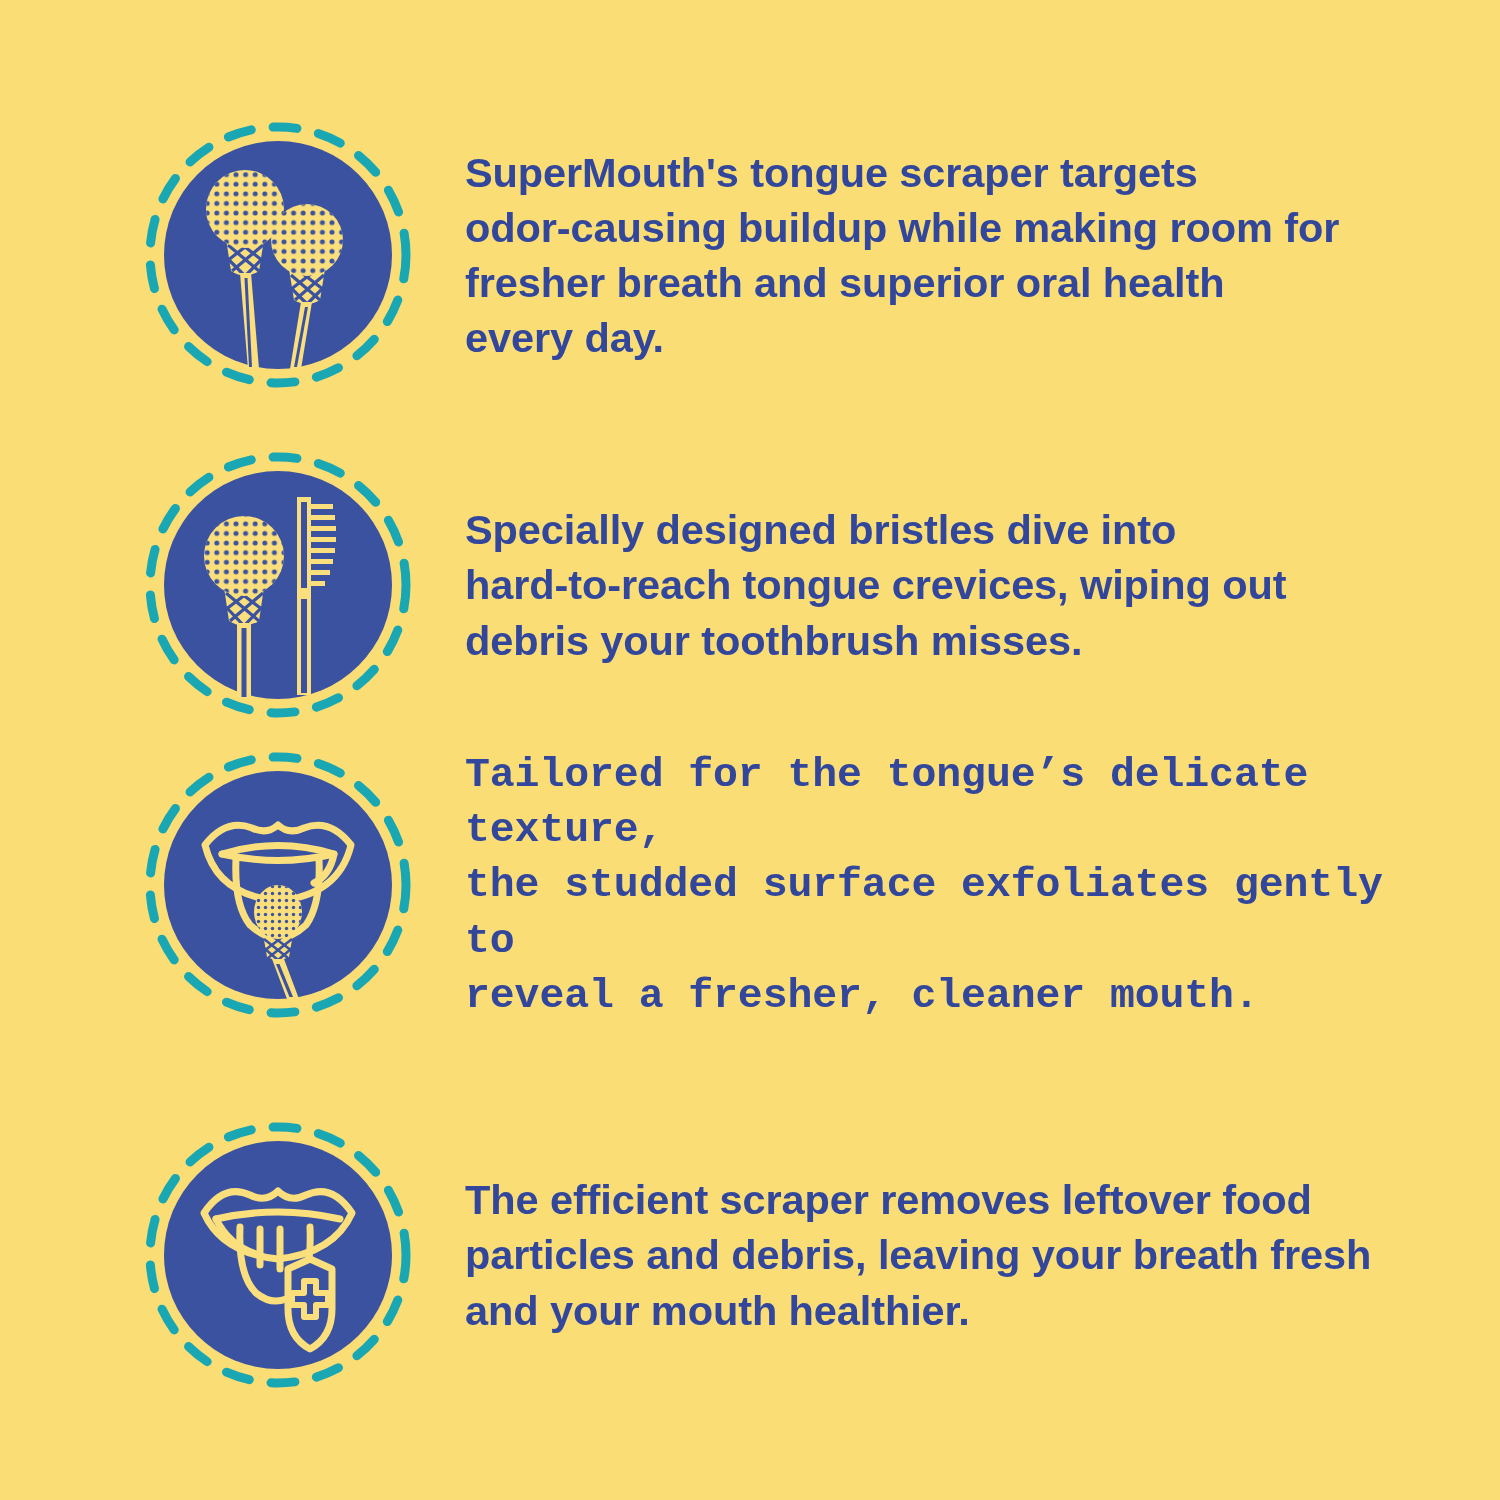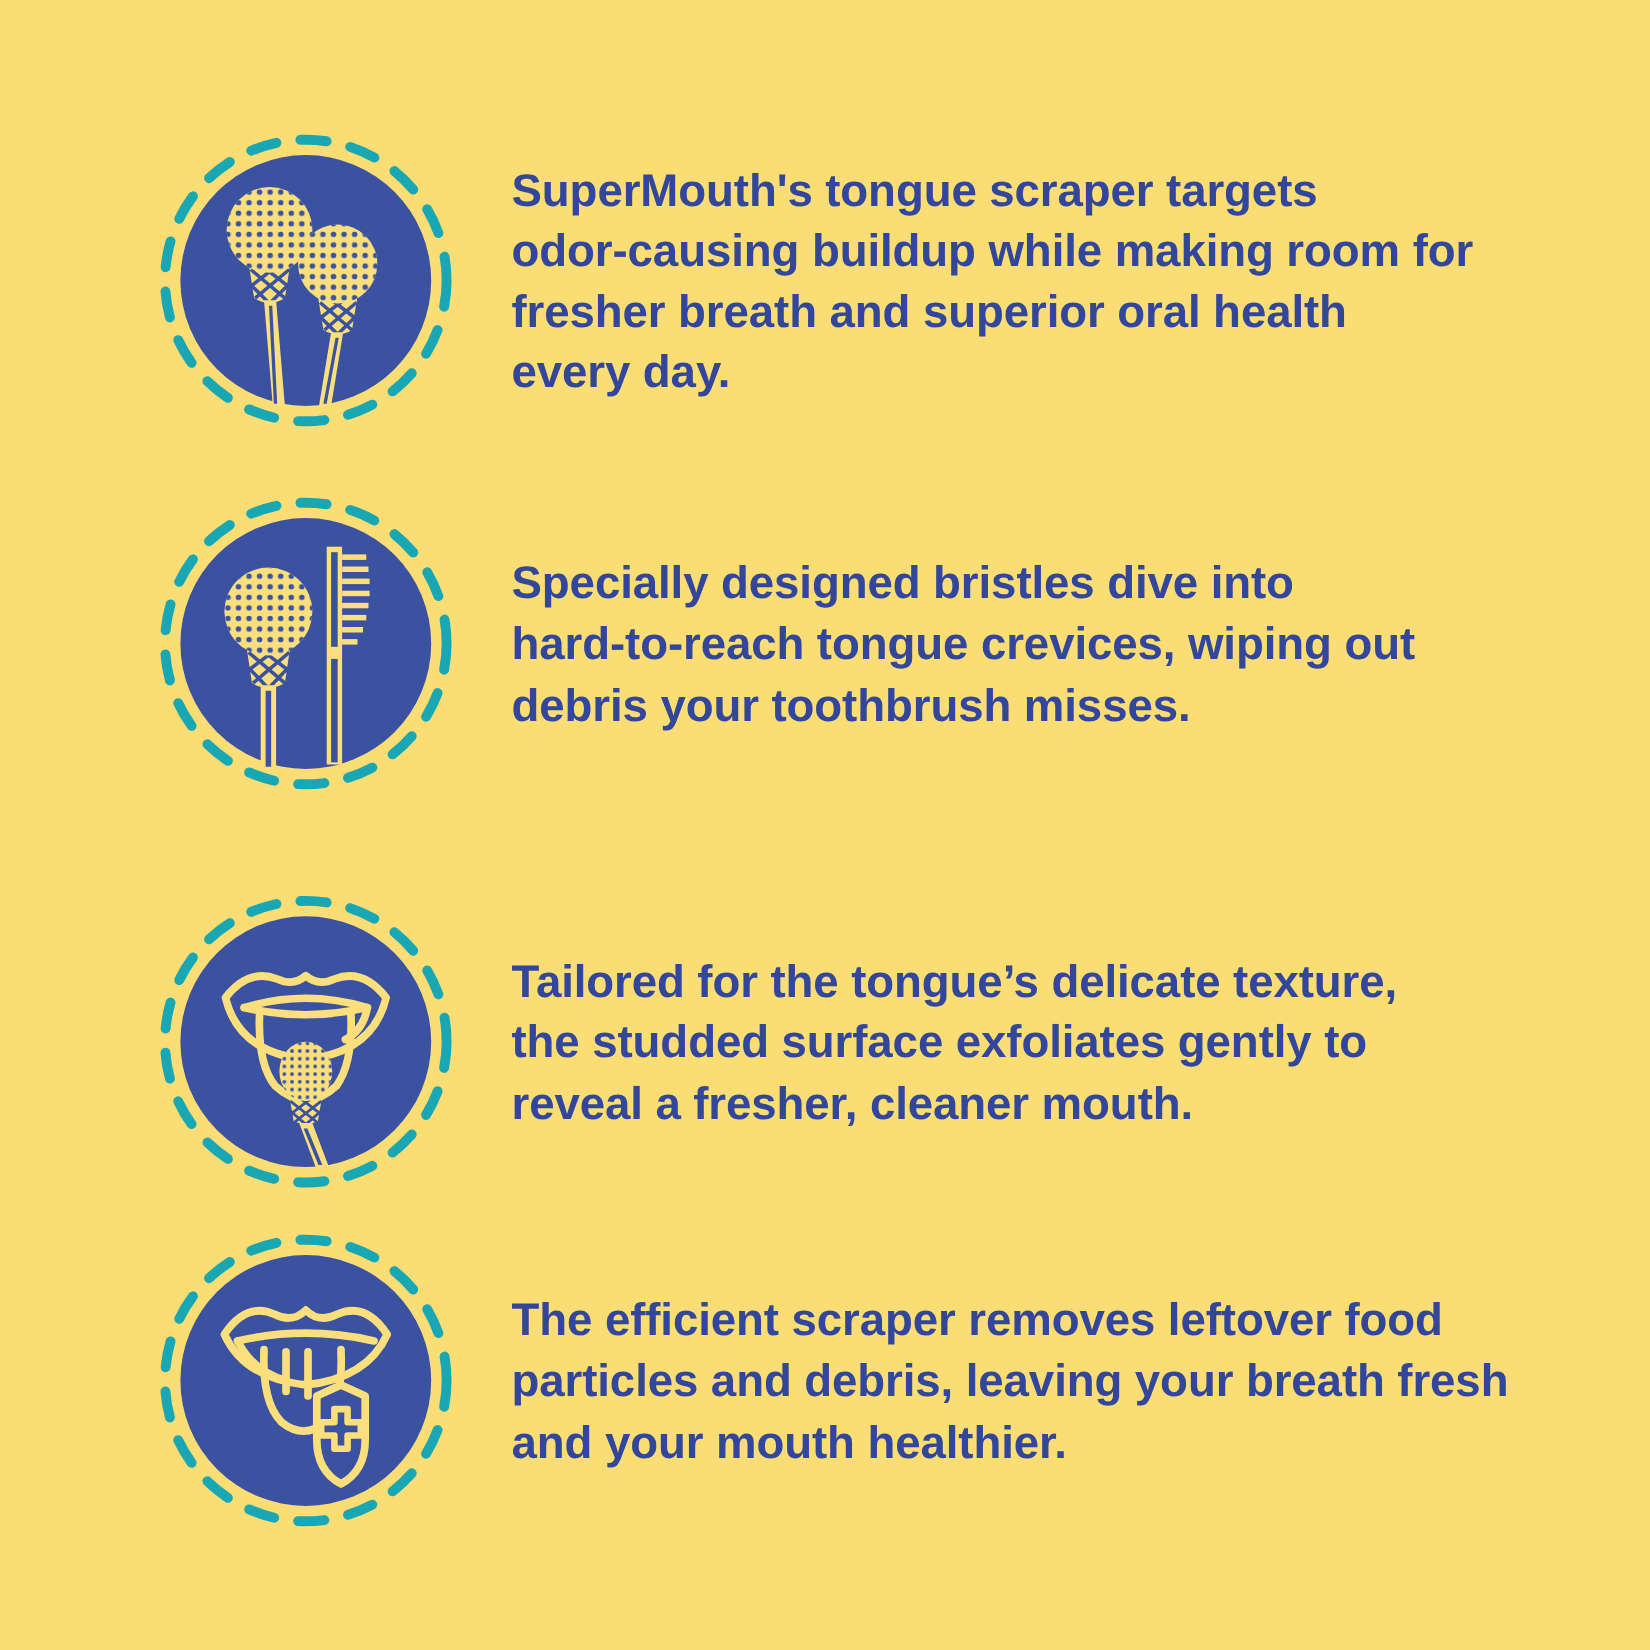--- a/index.html
+++ b/index.html
@@ -64,21 +64,21 @@
     padding-right: 60px;
     color: #32479b;
     font-size: 41.5px;
     line-height: 1.33;
     font-weight: 700;
     letter-spacing: -0.1px;
     white-space: pre-line;
   }
   .row-1 { top: 116px; }
   .row-2 { top: 446px; }
-  .row-3 { top: 808px; }
+  .row-3 { top: 746px; font-family: Liberation Mono, monospace; }
   .row-4 { top: 1116px; justify-content: flex-end; }
 </style>
 </head>
 <body>
 
 <div class="page">
 
   <div class="benefit-row row-1">
     <div class="icon-badge">
       <svg class="dash-ring" viewBox="0 0 278 278">

